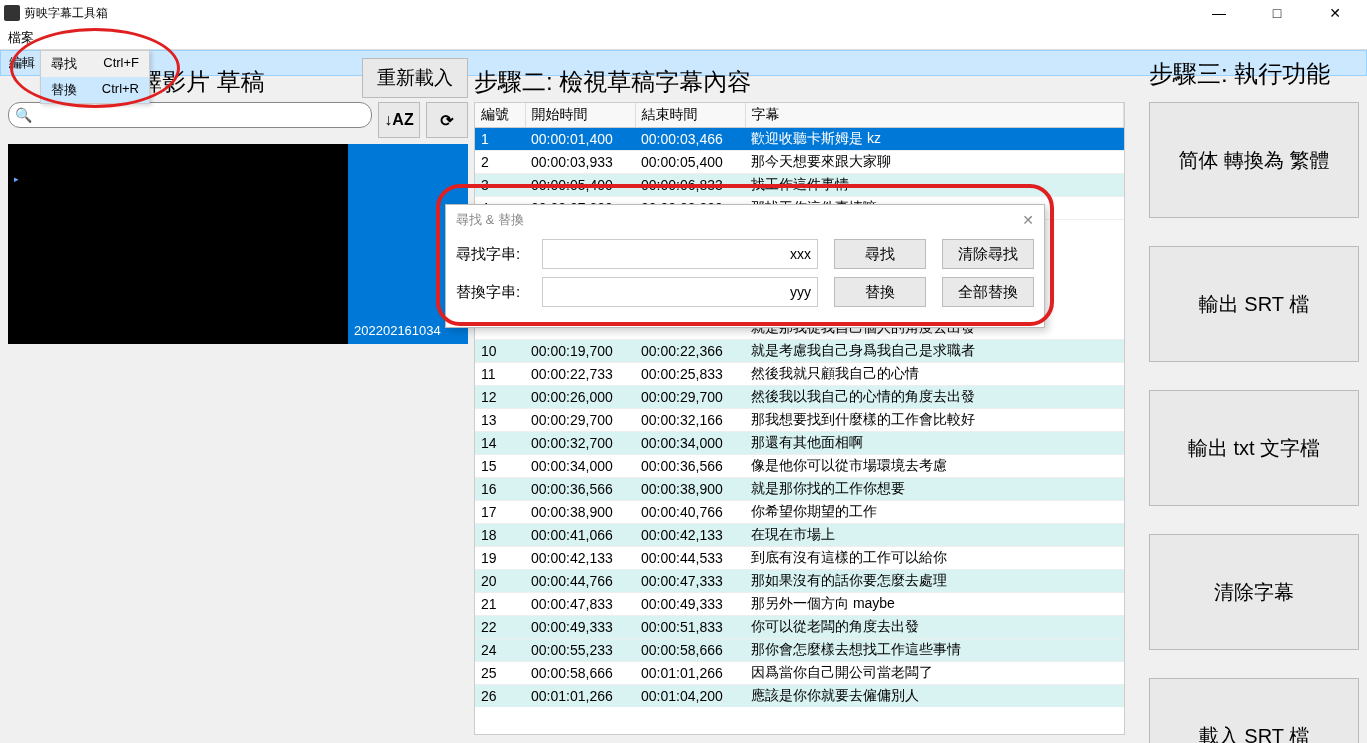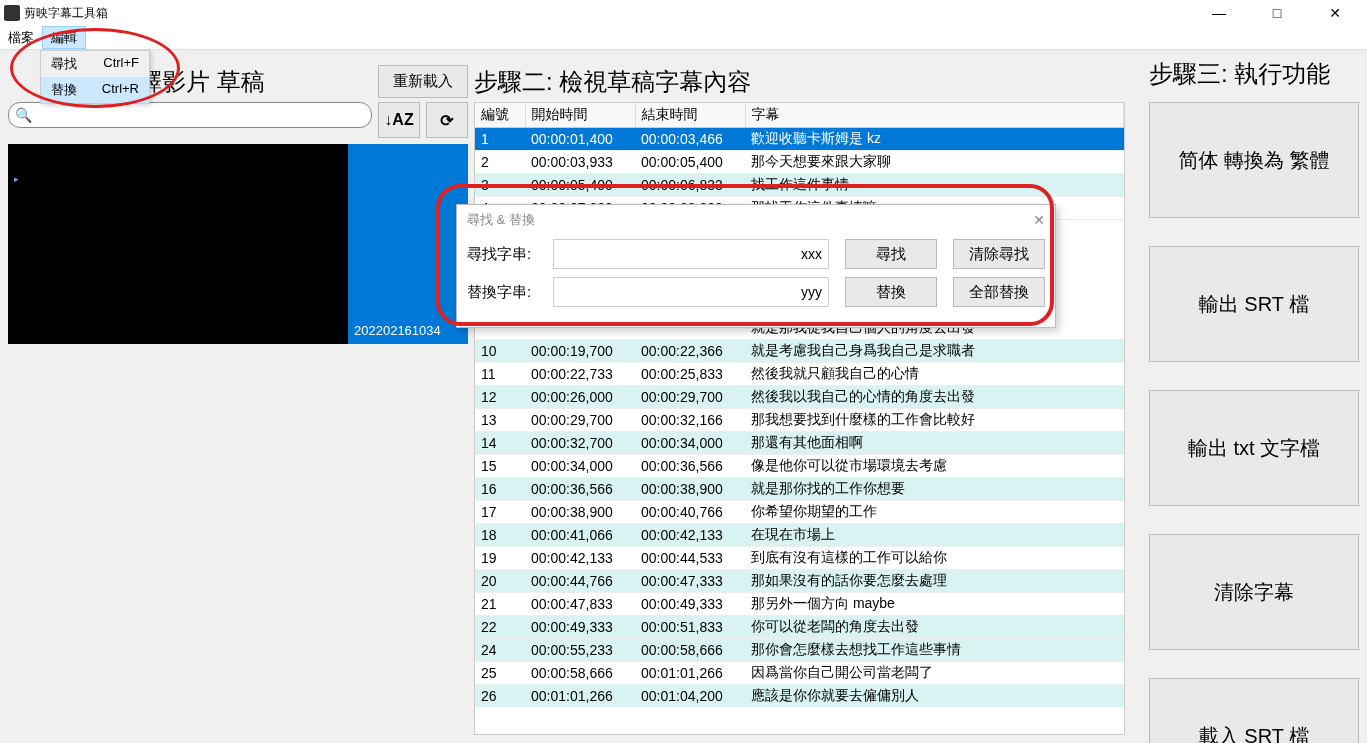--- a/index.html
+++ b/index.html
@@ -2,50 +2,50 @@
 <html><head>
 <meta charset="utf-8">
 <style>
 * { box-sizing: border-box; margin: 0; padding: 0; }
 body { font-family: "Microsoft JhengHei", Arial, sans-serif; font-size: 14px; background: #f0f0f0; overflow: hidden; width: 1367px; height: 743px; position: relative; }
 .titlebar { background: #fff; height: 26px; display: flex; align-items: center; padding: 0 4px; }
 .titlebar-icon { width: 16px; height: 16px; background: #333; margin-right: 4px; display: inline-block; border-radius: 2px; }
 .titlebar-text { font-size: 12px; flex: 1; }
 .win-controls { display: flex; gap: 18px; margin-right: 8px; }
 .win-btn { width: 40px; text-align: center; font-size: 14px; cursor: pointer; }
-.menubar { background: #fff; height: 24px; display: flex; align-items: stretch; font-size: 13px; border-bottom: 1px solid #ddd; }
+.menubar { background: #fff; height: 24px; display: flex; align-items: stretch; font-size: 13px; border-bottom: 1px solid #ddd; flex-direction: column; }
 .menu-item { padding: 3px 8px; display: flex; align-items: center; }
 .menu-item.active { background: #cce8ff; border: 1px solid #99d1ff; }
 .dropdown { position: absolute; top: 50px; left: 40px; background: #f0f0f0; border: 1px solid #ccc; box-shadow: 2px 2px 4px rgba(0,0,0,0.15); z-index: 100; min-width: 110px; }
 .dropdown-item { padding: 4px 10px; font-size: 13px; display: flex; justify-content: space-between; gap: 8px; }
 .dropdown-item.highlight { background: #cce8ff; }
 .main { display: flex; height: calc(100% - 50px); padding: 8px; gap: 6px; }
 .col1 { width: 460px; display: flex; flex-direction: column; }
 .step-header { font-size: 24px; height: 40px; display: flex; align-items: flex-end; margin-bottom: 4px; }
-.reload-btn { margin-left: auto; background: #e9e9e9; border: 1px solid #bbb; padding: 6px 14px; font-size: 15px; }
+.reload-btn { margin-left: auto; background: #e9e9e9; border: 1px solid #bbb; padding: 6px 14px; font-size: 19px; }
 .search-row { display: flex; gap: 6px; margin-bottom: 6px; }
 .search-box { flex: 1; border: 1px solid #888; border-radius: 12px; height: 26px; display: flex; align-items: center; padding: 0 6px; background: #fff; }
 .search-box input { border: none; outline: none; flex: 1; font-size: 13px; }
 .icon-btn { width: 42px; height: 36px; background: #e9e9e9; border: 1px solid #bbb; display: flex; align-items: center; justify-content: center; font-size: 16px; font-weight: bold; }
 .preview-row { display: flex; height: 200px; }
 .preview-black { width: 340px; background: #000; position: relative; }
 .preview-black .tiny { position: absolute; top: 30px; left: 6px; color: #6af; font-size: 9px; }
 .preview-blue { flex: 1; background: #0078d7; color: #fff; display: flex; align-items: flex-end; padding: 6px; font-size: 13px; }
 .col2 { flex: 1; display: flex; flex-direction: column; }
 .table-wrap { flex: 1; overflow-y: auto; border: 1px solid #ccc; background: #fff; }
 table { width: 100%; border-collapse: collapse; font-size: 14px; }
 th { text-align: left; padding: 3px 6px; background: #f8f8f8; border-right: 1px solid #ddd; border-bottom: 1px solid #ccc; font-weight: normal; }
 td { padding: 2px 6px; border-top: 1px solid #eee; }
 tr.selected { background: #0078d7; color: #fff; }
 tr.alt { background: #d9f2f2; border-radius: 10px; }
 .scrollbar { width: 18px; background: #f0f0f0; }
 .col3 { width: 210px; display: flex; flex-direction: column; }
 .action-buttons { display: flex; flex-direction: column; gap: 28px; margin-top: 8px; }
 .action-btn { height: 116px; background: #e9e9e9; border: 1px solid #bbb; font-size: 20px; display: flex; align-items: center; justify-content: center; text-align: center; }
-.dialog-overlay { position: absolute; left: 456px; top: 204px; width: 600px; background: #fff; border: 1px solid #bbb; box-shadow: 3px 3px 8px rgba(0,0,0,0.2); z-index: 200; }
+.dialog-overlay { position: absolute; left: 445px; top: 204px; width: 600px; background: #fff; border: 1px solid #bbb; box-shadow: 3px 3px 8px rgba(0,0,0,0.2); z-index: 200; }
 .dialog-title { padding: 6px 10px; font-size: 13px; color: #888; display: flex; justify-content: space-between; align-items: center; }
 .dialog-close { color: #888; cursor: pointer; font-size: 14px; }
 .dialog-body { padding: 4px 10px 12px 10px; }
 .dialog-row { display: flex; align-items: center; gap: 16px; margin-bottom: 8px; font-size: 15px; }
 .dialog-row label { width: 70px; }
 .dialog-row input { flex: 1; height: 30px; border: 1px solid #ccc; padding: 0 6px; font-size: 14px; text-align: right; }
 .dialog-row .dbtn { width: 92px; height: 30px; background: #e9e9e9; border: 1px solid #bbb; font-size: 15px; }
 .annotation { position: absolute; pointer-events: none; z-index: 300; }
 .circle1 { border: 3px solid #e02020; border-radius: 50%; }
 </style>

